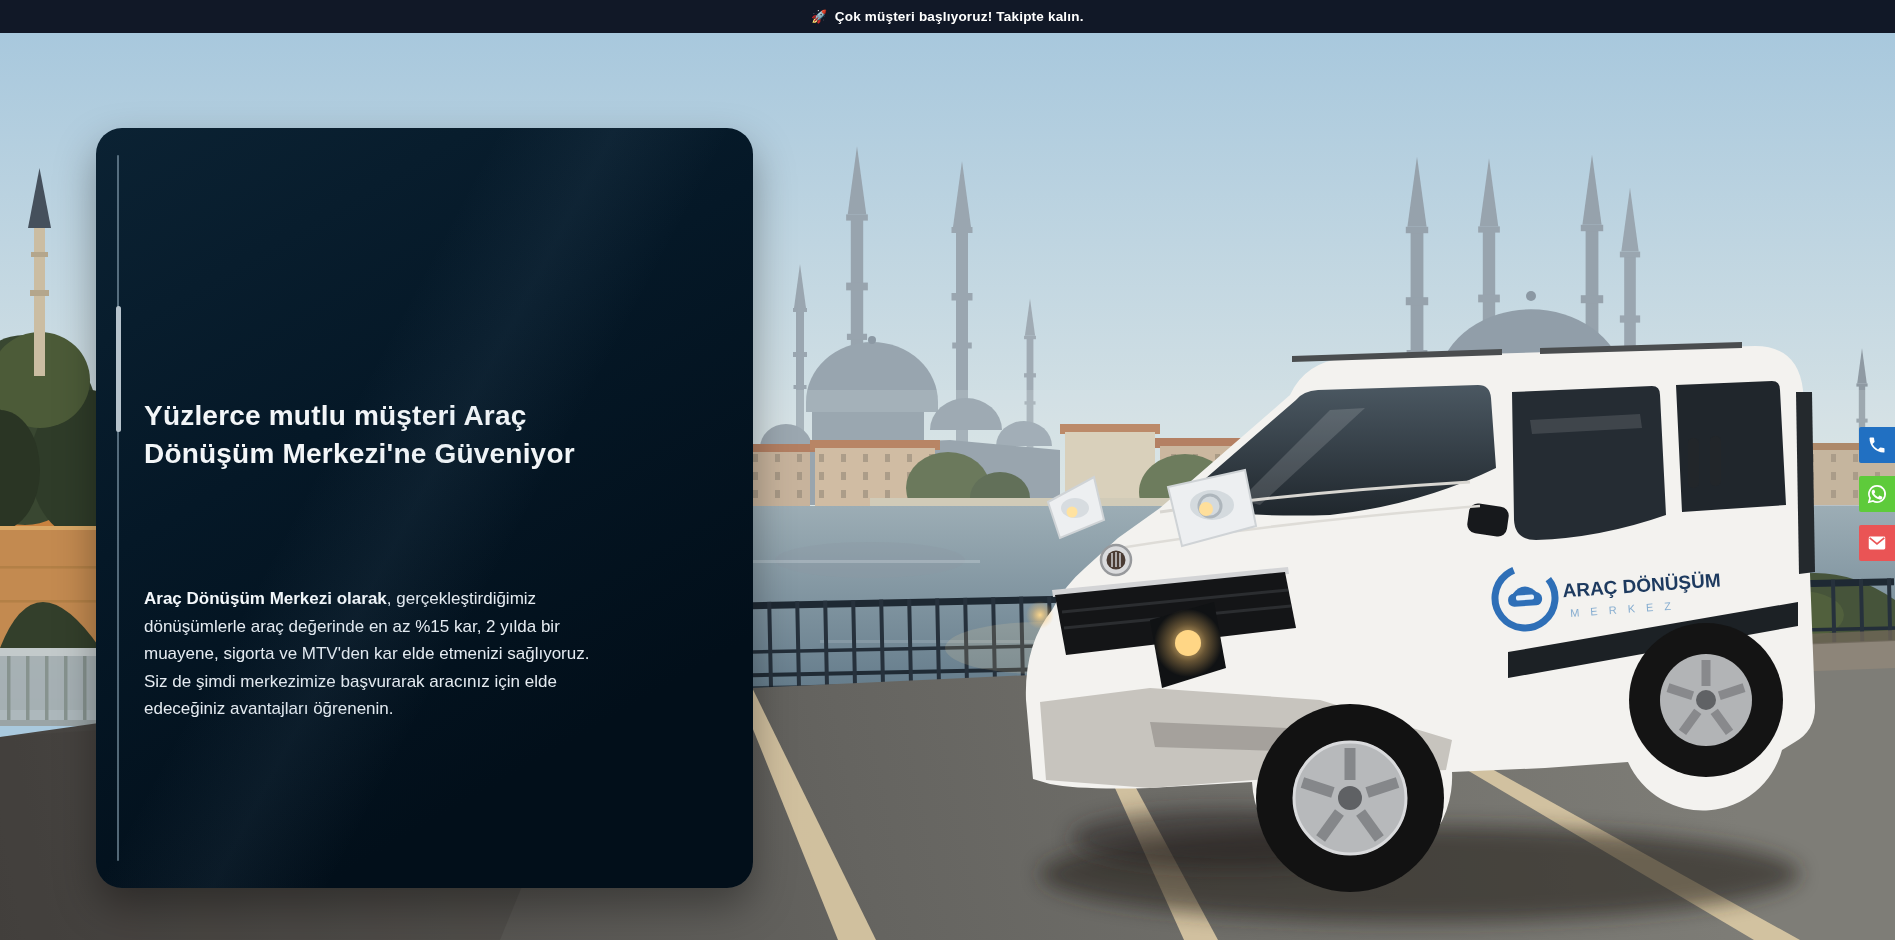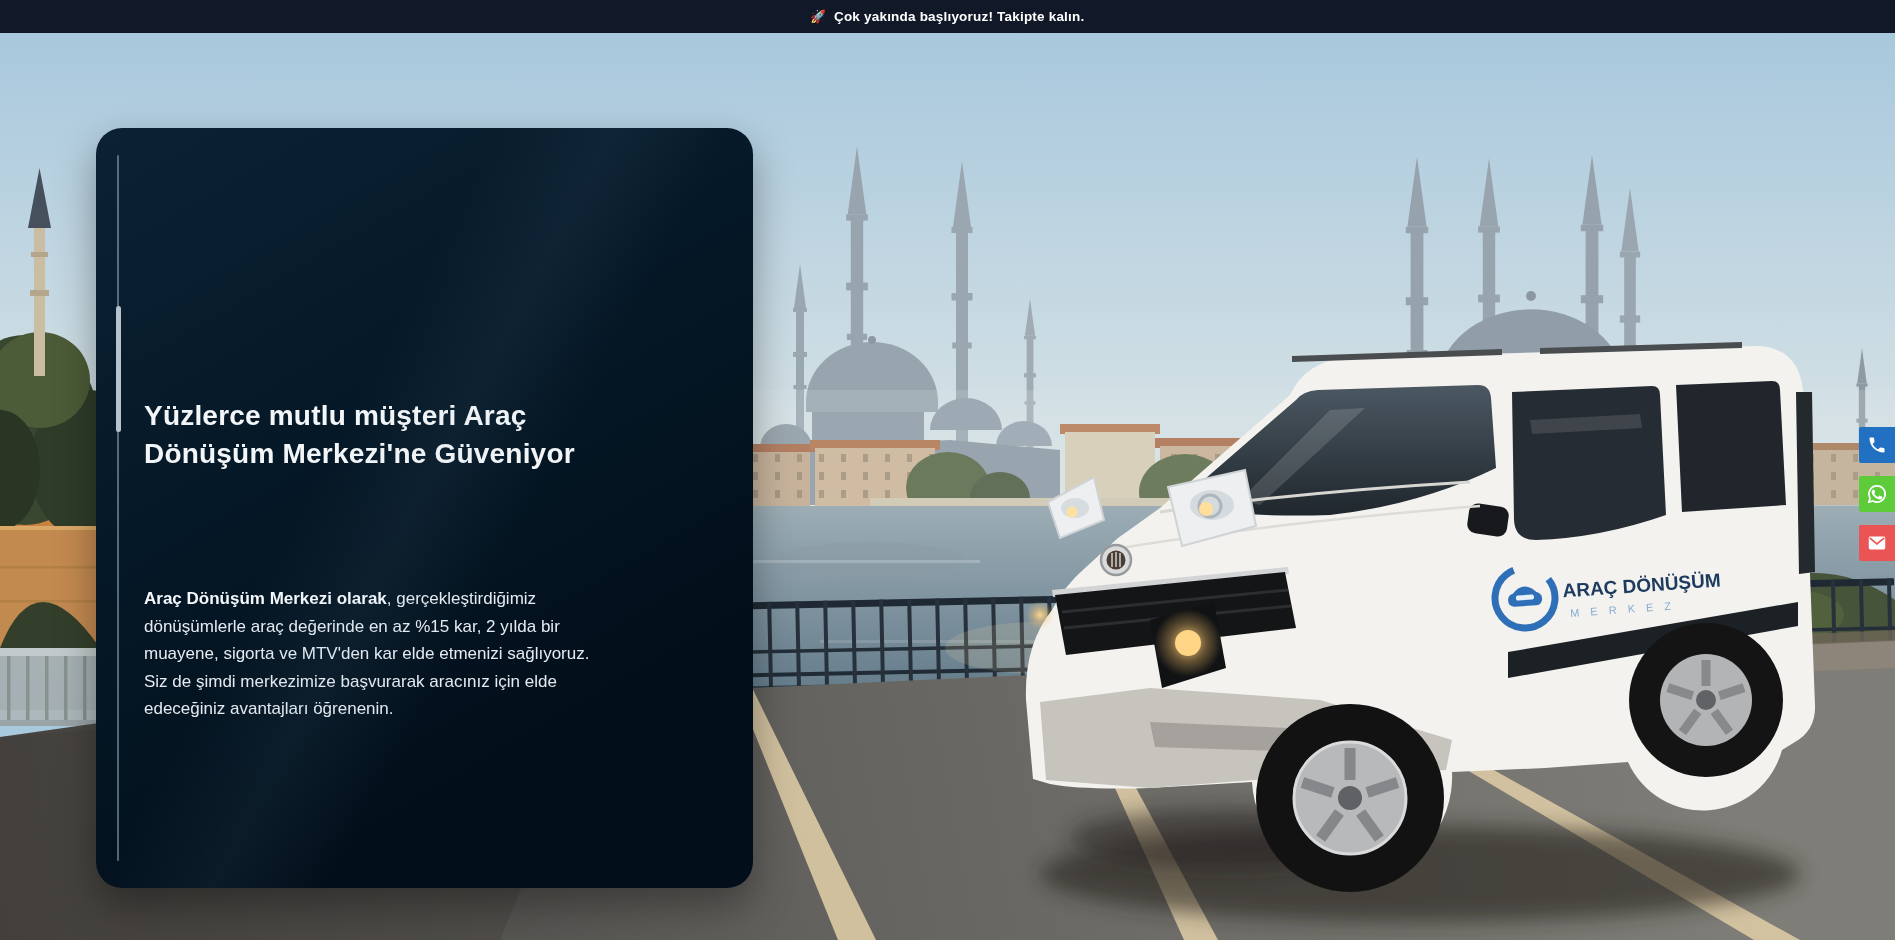--- a/index.html
+++ b/index.html
@@ -56,21 +56,21 @@
   .contact-btn svg{display:block;}
   .btn-phone{background:#2170c2;}
   .btn-whatsapp{background:#5ecb3b;}
   .btn-email{background:#ea5455;}
 </style>
 </head>
 <body>
 
 <div class="announcement-bar">
   <span class="rocket">🚀</span>
-  <span>Çok yakında başlıyoruz! Takipte kalın.</span>
+  <span>Çok müşteri başlıyoruz! Takipte kalın.</span>
 </div>
 
 <div class="hero">
 
   <svg class="scene" width="1895" height="907" viewBox="0 33 1895 907" xmlns="http://www.w3.org/2000/svg">
     <defs>
       <linearGradient id="sky" x1="0" y1="33" x2="0" y2="705" gradientUnits="userSpaceOnUse">
         <stop offset="0" stop-color="#a8c8dd"></stop>
           <stop offset=".62" stop-color="#d6e2e5"></stop>
           <stop offset="1" stop-color="#e9ebe5"></stop>

